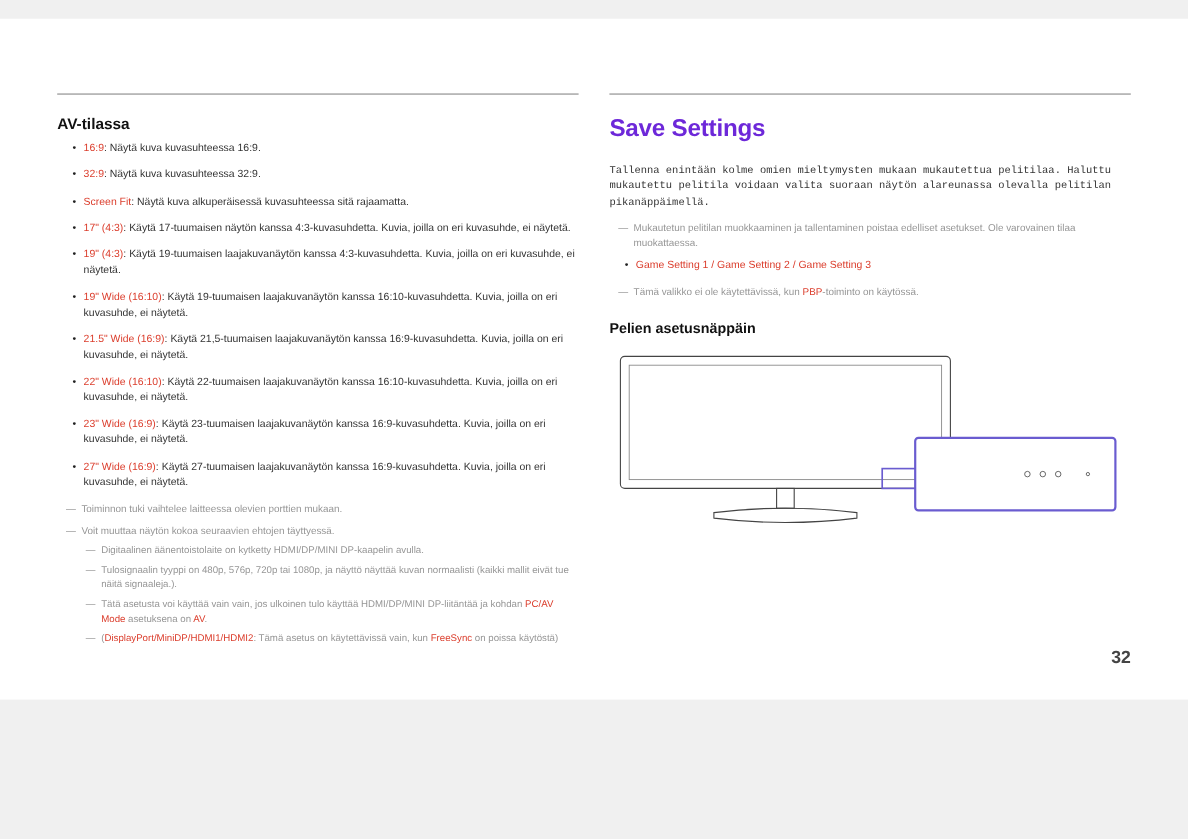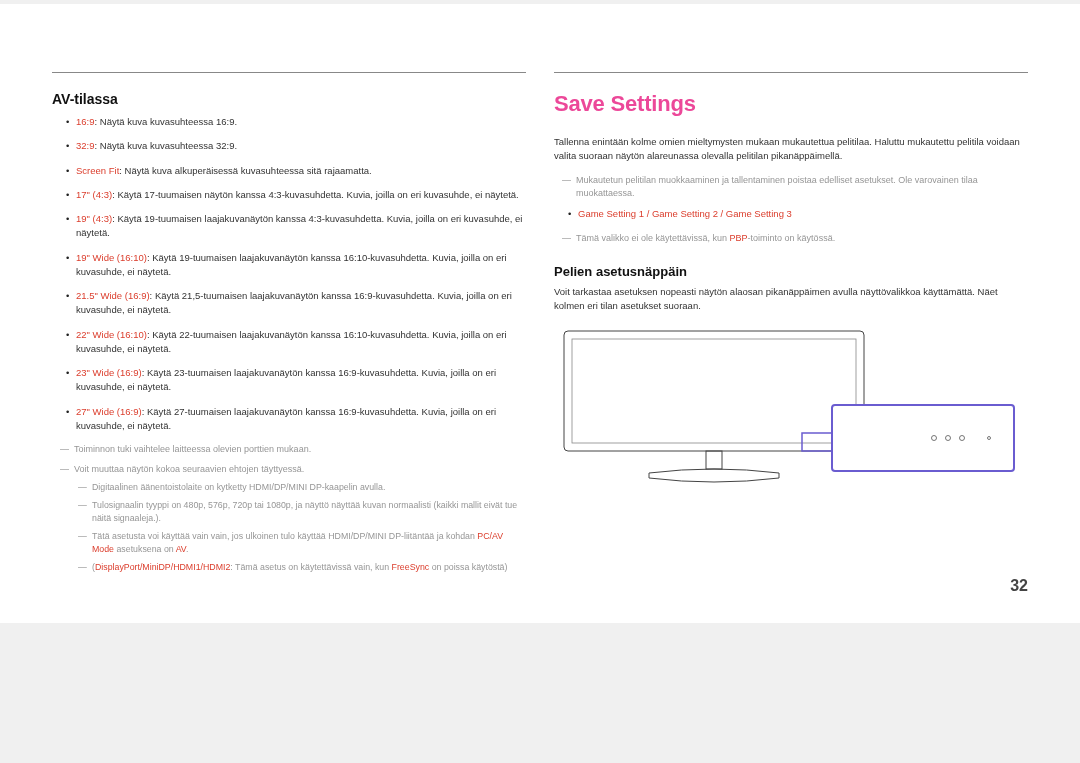--- a/index.html
+++ b/index.html
@@ -4,21 +4,21 @@
 <style>
   body {
     margin: 0;
     background: #f0f0f0;
     font-family: Arial, Helvetica, sans-serif;
     -webkit-font-smoothing: antialiased;
   }
   .page {
     width: 1080px;
     height: 619px;
-    margin: 4px auto;
+    margin: 17px auto;
     background: #fff;
     position: relative;
     box-sizing: border-box;
     padding: 68px 52px 0 52px;
   }
   .cols {
     display: flex;
     gap: 28px;
   }
   .col {
@@ -31,21 +31,21 @@
   }
   h2.sect {
     font-size: 14px;
     font-weight: bold;
     color: #111;
     margin: 0 0 8px 0;
   }
   h1.blue {
     font-size: 22px;
     font-weight: 600;
-    color: #ec4899;
+    color: #6d28d9;
     margin: 0 0 18px 0;
     letter-spacing: -0.2px;
   }
   h3.sub {
     font-size: 13px;
     font-weight: 600;
     color: #111;
     margin: 18px 0 6px 0;
   }
   ul.bullets {
@@ -67,20 +67,21 @@
     left: 0;
     top: 0;
     color: #222;
   }
   .red { color: #db3d2c; }
   p.body {
     font-size: 9.5px;
     line-height: 1.5;
     color: #333;
     margin: 0 0 10px 0;
+    font-family: Liberation Mono, monospace;
   }
   .notes {
     list-style: none;
     padding: 0 0 0 8px;
     margin: 4px 0 0 0;
   }
   .notes > li {
     position: relative;
     font-size: 9px;
     line-height: 1.55;
@@ -182,21 +183,20 @@
         <li><span class="red">Game Setting 1 / Game Setting 2 / Game Setting 3</span></li>
       </ul>
 
       <ul class="notes">
         <li>
           <span>Tämä valikko ei ole käytettävissä, kun </span><span class="red">PBP</span><span>-toiminto on käytössä.</span>
         </li>
       </ul>
 
       <h3 class="sub">Pelien asetusnäppäin</h3>
-      <p class="body">Voit tarkastaa asetuksen nopeasti näytön alaosan pikanäppäimen avulla näyttövalikkoa käyttämättä. Näet kolmen eri tilan asetukset suoraan.</p>
 
       <div class="illus">
         <svg width="470" height="170" viewBox="0 0 470 170">
 
           <rect x="10" y="6" width="300" height="120" rx="4" ry="4" fill="none" stroke="#444" stroke-width="1"></rect>
           <rect x="18" y="14" width="284" height="104" fill="none" stroke="#888" stroke-width="0.8"></rect>
 
           <rect x="152" y="126" width="16" height="18" fill="none" stroke="#444" stroke-width="1"></rect>
 
           <path d="M95 148 Q160 140 225 148 L225 153 Q160 161 95 153 Z" fill="none" stroke="#444" stroke-width="1"></path>

